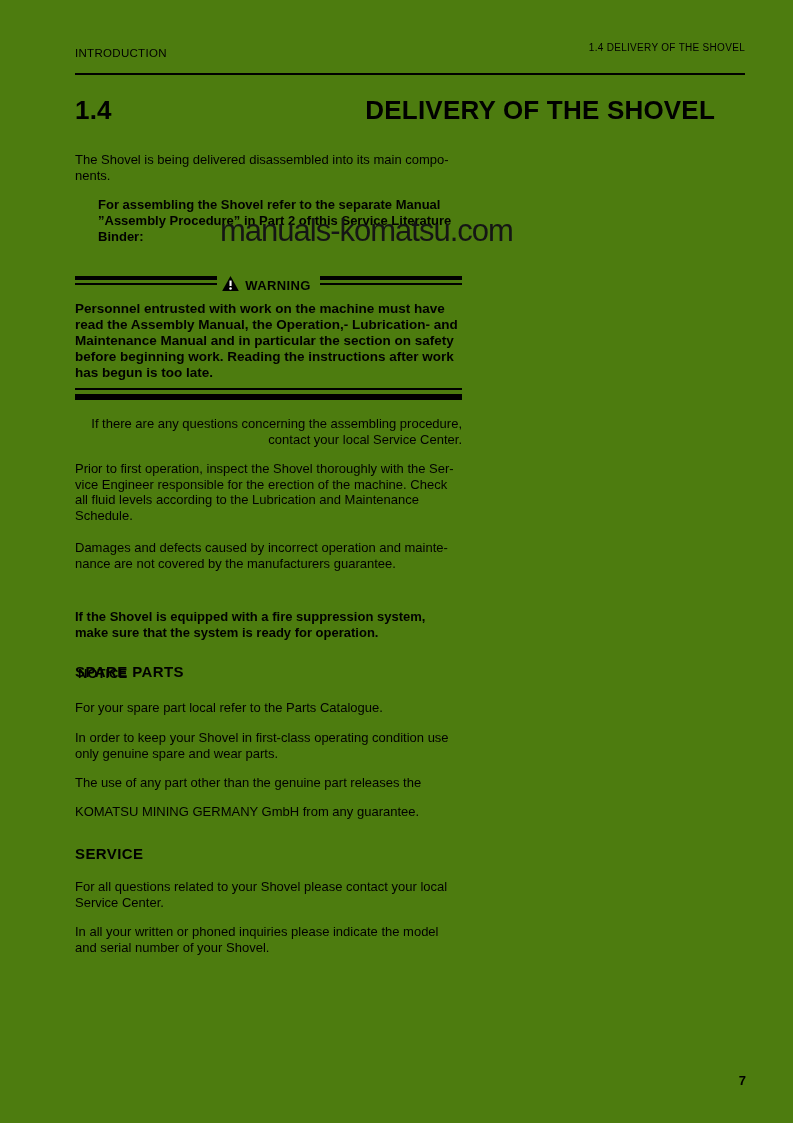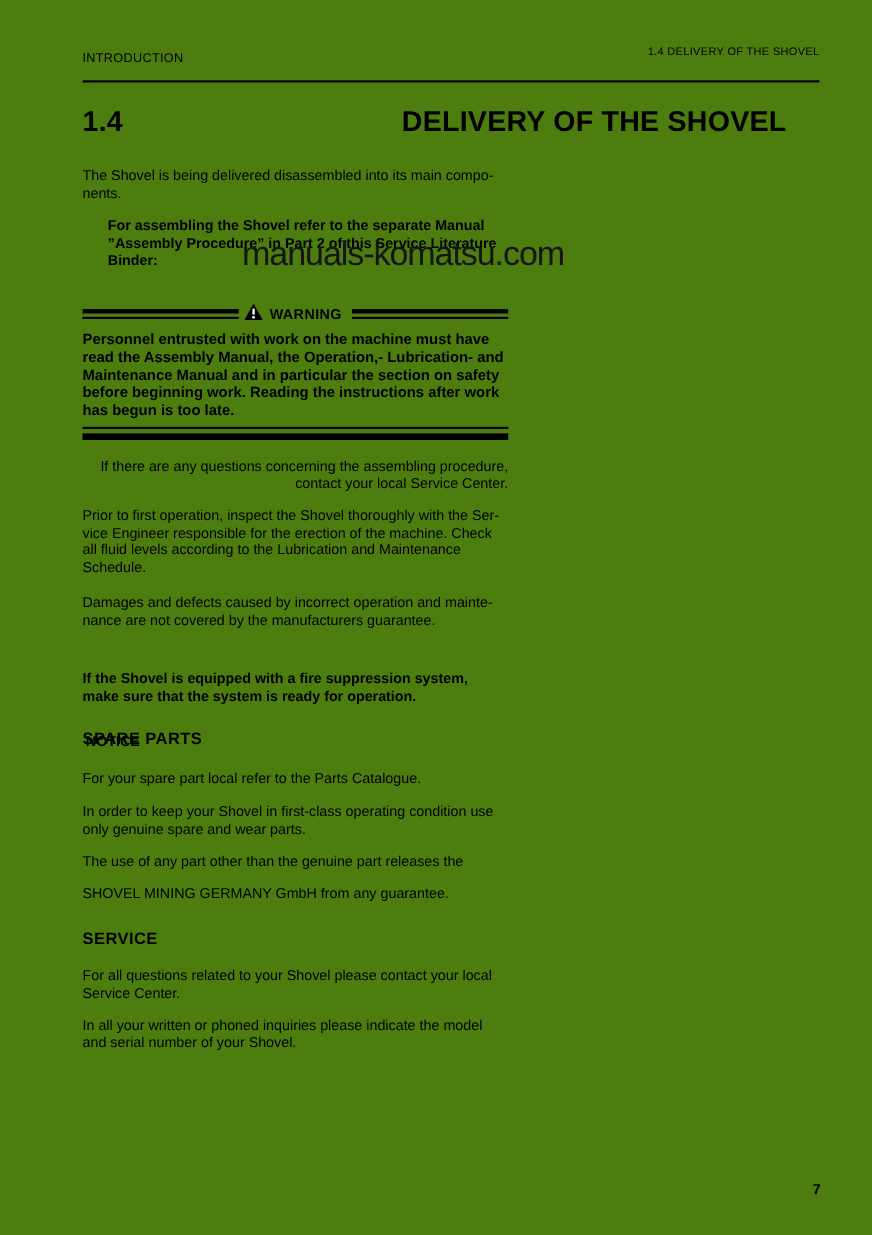--- a/index.html
+++ b/index.html
@@ -40,21 +40,21 @@
   
   .block {
     position: absolute; left: 75px; width: 387px;
     font-size: 13px; line-height: 15.5px;
     white-space: pre-line;
   }
   .bold { font-weight: 700; }
   .indent { left: 98px; width: 364px; line-height: 16px; }
   
   .warnbox { position: absolute; top: 276px; left: 75px; width: 387px; }
-  .warn-head { display: flex; align-items: center; }
+  .warn-head { display: flex; }
   .warn-rule {
     flex: 1; height: 3px;
     border-top: 4px solid #000; border-bottom: 2px solid #000;
   }
   .warn-label {
     font-size: 13px; font-weight: 700; letter-spacing: 0.4px;
     margin: 0 9px 0 5px; display: flex; align-items: center;
   }
   .warn-tri { margin-right: 6px; display: inline-block; }
   .warn-body {
@@ -146,21 +146,21 @@
 
   <div class="notice-label">NOTICE</div>
   <div class="block bold" style="top:609px; line-height:16.3px;">If the Shovel is equipped with a fire suppression system,
 make sure that the system is ready for operation.</div>
 
   <div class="section-heading" style="top:663px;">SPARE PARTS</div>
   <div class="block" style="top:700px;">For your spare part local refer to the Parts Catalogue.</div>
   <div class="block" style="top:730px;">In order to keep your Shovel in first-class operating condition use
 only genuine spare and wear parts.</div>
   <div class="block" style="top:775px;">The use of any part other than the genuine part releases the</div>
-  <div class="block" style="top:804px;">SHOVEL MINING GERMANY GmbH from any guarantee.</div>
+  <div class="block" style="top:804px;">KOMATSU MINING GERMANY GmbH from any guarantee.</div>
 
   <div class="section-heading" style="top:845px;">SERVICE</div>
   <div class="block" style="top:879px;">For all questions related to your Shovel please contact your local
 Service Center.</div>
   <div class="block" style="top:924px;">In all your written or phoned inquiries please indicate the model
 and serial number of your Shovel.</div>
 
   <div class="page-number">7</div>
 
 </div>

